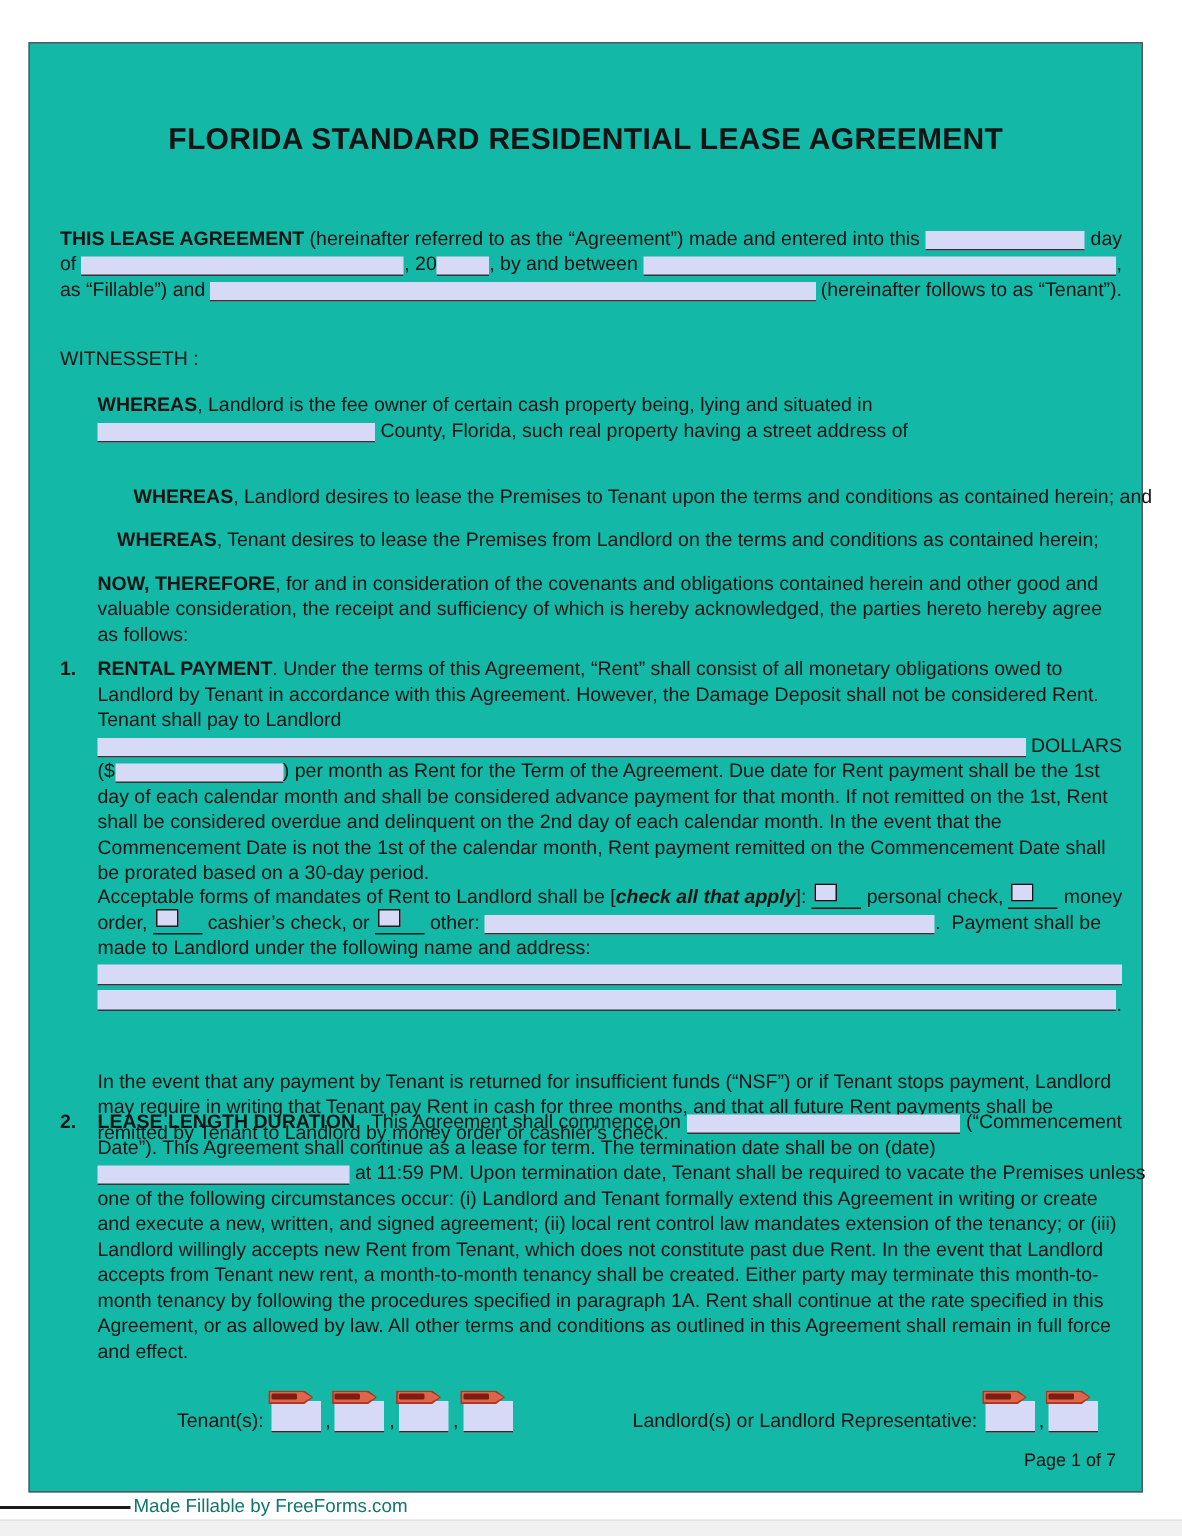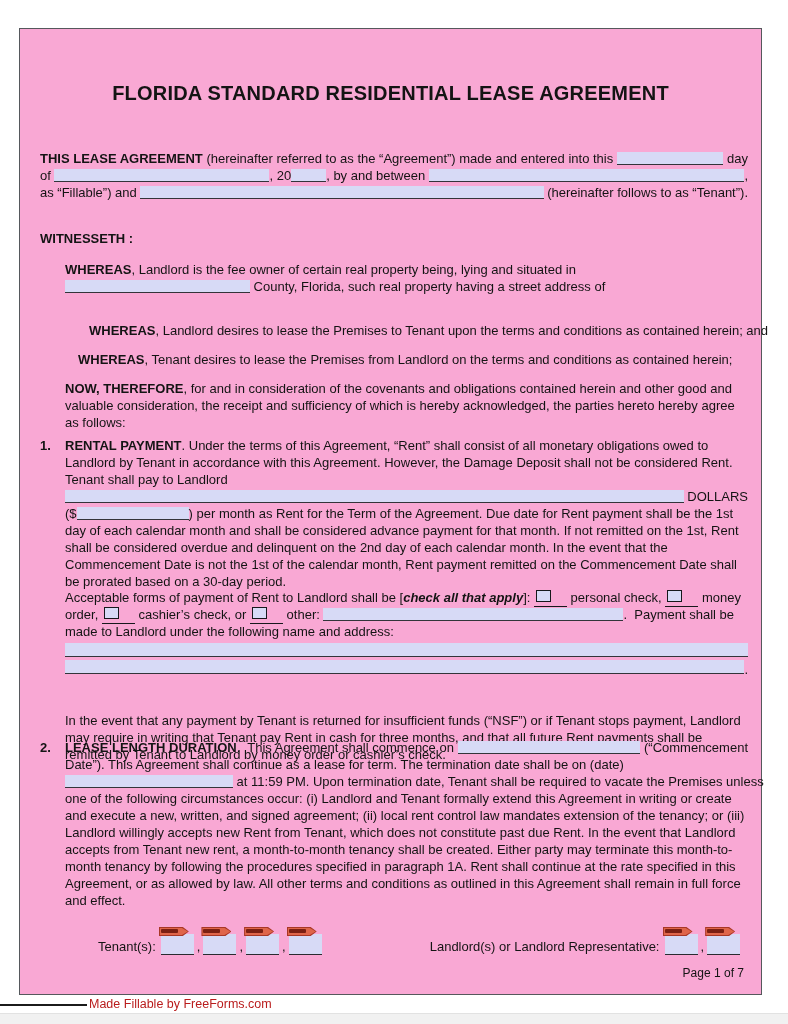--- a/index.html
+++ b/index.html
@@ -1,26 +1,26 @@
 <!DOCTYPE html>
 <html><head>
 <meta charset="utf-8">
 <style>
   * { margin:0; padding:0; box-sizing:border-box; }
   html,body { width:788px; height:1024px; background:#ffffff; overflow:hidden;
     font-family:"Liberation Sans","DejaVu Sans",sans-serif; color:#141414; }
   body { position:relative; }
 
   .page { position:absolute; left:19px; top:28px; width:743px; height:967px;
-    background:#f9a8d4; border:1px solid #55585c; }
+    background:#14b8a6; border:1px solid #55585c; }
 
   .block { position:absolute; font-size:13px; line-height:17px; }
   .title { font-size:20px; font-weight:bold; letter-spacing:.2px; text-align:center; width:100%; }
 
-  .line { display:flex; align-items:center; white-space:pre; height:17px; }
+  .line { display:flex; align-items:flex-end; white-space:pre; height:17px; }
   .line > * { flex:0 0 auto; }
   .wrap { white-space:normal; }
 
   b { font-weight:bold; }
   .bi { font-weight:bold; font-style:italic; }
 
   .blank { display:inline-block; height:13px; background:#d7daf6;
     border-bottom:1.5px solid #33343a; }
   .blank.fill { flex:1 1 auto; min-width:20px; }
 
@@ -43,21 +43,21 @@
   .flag { position:absolute; left:-2px; top:-7px; width:30px; height:9px;
     background:#a83726; clip-path:polygon(0 0,80% 0,100% 50%,80% 100%,0 100%); }
   .flag-in { position:absolute; left:1px; top:1px; width:28px; height:7px;
     background:#df654a; clip-path:polygon(0 0,79% 0,100% 50%,79% 100%,0 100%); }
   .flag-txt { position:absolute; left:2px; top:1.5px; width:17px; height:4px;
     background:#7c1f12; border-radius:1px; }
   .sigcomma { margin:0 1px; flex:0 0 auto; }
 
   .pagenum { position:absolute; right:17px; top:937px; font-size:12px; }
 
-  .credit { position:absolute; left:89px; top:997px; font-size:12.5px; color:#b91c1c; }
+  .credit { position:absolute; left:89px; top:997px; font-size:12.5px; color:#0f766e; }
   .edge-line { position:absolute; left:0; top:1004px; width:87px; height:2px; background:#1b1b1b; }
   .bottom-strip { position:absolute; left:0; bottom:0; width:100%; height:11px;
     background:#f1f1f1; border-top:1px solid #e2e2e2; }
 </style>
 </head>
 <body>
 
 <div class="page">
 
   <div class="block title" style="top:56px; left:0;">FLORIDA STANDARD RESIDENTIAL LEASE AGREEMENT</div>
@@ -67,24 +67,24 @@
       <b>THIS LEASE AGREEMENT</b><span> (hereinafter referred to as the “Agreement”) made and entered into this </span><span class="blank fill"></span><span> day</span>
     </div>
     <div class="line">
       <span>of </span><span class="blank" style="width:215px;"></span><span>, 20</span><span class="blank" style="width:35px;"></span><span>, by and between </span><span class="blank fill"></span><span>,</span>
     </div>
     <div class="line">
       <span>as “Fillable”) and </span><span class="blank fill"></span><span> (hereinafter follows to as “Tenant”).</span>
     </div>
   </div>
 
-  <div class="block" style="left:20px; top:201px; width:708px; font-weight:bold;">WITNESSETH :</div>
+  <div class="block" style="left:20px; top:201px; width:708px; font-weight:normal;">WITNESSETH :</div>
 
   <div class="block" style="left:45px; top:232px; width:683px;">
-    <div class="line"><b>WHEREAS</b><span>, Landlord is the fee owner of certain real property being, lying and situated in</span></div>
+    <div class="line"><b>WHEREAS</b><span>, Landlord is the fee owner of certain cash property being, lying and situated in</span></div>
     <div class="line"><span class="blank" style="width:185px;"></span><span> County, Florida, such real property having a street address of</span></div>
   </div>
 
   <div class="block wrap" style="left:35px; top:293px; width:683px;margin-left:34px;">
     <b>WHEREAS</b><span>, Landlord desires to lease the Premises to Tenant upon the terms and conditions as contained herein; and</span>
   </div>
 
   <div class="block wrap" style="left:45px; top:322px; width:683px;margin-left:13px;">
     <b>WHEREAS</b><span>, Tenant desires to lease the Premises from Landlord on the terms and conditions as contained herein;</span>
   </div>
@@ -100,21 +100,21 @@
         <div class="wrap"><b>RENTAL PAYMENT</b><span>.  Under the terms of this Agreement, “Rent” shall consist of all monetary obligations owed to Landlord by Tenant in accordance with this Agreement.  However, the Damage Deposit shall not be considered Rent.  Tenant shall pay to Landlord</span></div>
         <div class="line"><span class="blank fill"></span><span> DOLLARS</span></div>
         <div class="line"><span>($</span><span class="blank" style="width:112px;"></span><span>) per month as Rent for the Term of the Agreement. Due date for Rent payment shall be the 1st</span></div>
         <div class="wrap">day of each calendar month and shall be considered advance payment for that month.  If not remitted on the 1st, Rent shall be considered overdue and delinquent on the 2nd day of each calendar month.  In the event that the Commencement Date is not the 1st of the calendar month, Rent payment remitted on the Commencement Date shall be prorated based on a 30-day period.</div>
       </div>
     </div>
   </div>
 
   <div class="block" style="left:45px; top:560px; width:683px;">
     <div class="line">
-      <span>Acceptable forms of payment of Rent to Landlord shall be [</span><span class="bi">check all that apply</span><span>]: </span><span class="cbwrap"><span class="cb"></span></span><span> personal check, </span><span class="cbwrap"><span class="cb"></span></span><span> money</span>
+      <span>Acceptable forms of mandates of Rent to Landlord shall be [</span><span class="bi">check all that apply</span><span>]: </span><span class="cbwrap"><span class="cb"></span></span><span> personal check, </span><span class="cbwrap"><span class="cb"></span></span><span> money</span>
     </div>
     <div class="line">
       <span>order, </span><span class="cbwrap"><span class="cb"></span></span><span> cashier’s check, or </span><span class="cbwrap"><span class="cb"></span></span><span> other: </span><span class="blank" style="width:300px;"></span><span>.  Payment shall be</span>
     </div>
     <div class="line"><span>made to Landlord under the following name and address:</span></div>
     <div class="band bandrow"></div>
     <div class="bandline" style="margin-top:3px;">
       <div class="band"></div>
         <span>.</span>
     </div>
@@ -127,21 +127,21 @@
       <span class="num">2.</span>
       <div class="numbody">
         <div class="line"><b>LEASE LENGTH DURATION</b><span>.  This Agreement shall commence on </span><span class="blank fill"></span><span> (“Commencement</span></div>
         <div class="line"><span>Date”). This Agreement shall continue as a lease for term. The termination date shall be on (date)</span></div>
         <div class="line"><span class="blank" style="width:168px;"></span><span> at 11:59 PM. Upon termination date, Tenant shall be required to vacate the Premises unless</span></div>
         <div class="wrap">one of the following circumstances occur: (i) Landlord and Tenant formally extend this Agreement in writing or create and execute a new, written, and signed agreement; (ii) local rent control law mandates extension of the tenancy; or (iii) Landlord willingly accepts new Rent from Tenant, which does not constitute past due Rent.  In the event that Landlord accepts from Tenant new rent, a month-to-month tenancy shall be created.  Either party may terminate this month-to-month tenancy by following the procedures specified in paragraph 1A. Rent shall continue at the rate specified in this Agreement, or as allowed by law. All other terms and conditions as outlined in this Agreement shall remain in full force and effect.</div>
       </div>
     </div>
   </div>
 
-  <div class="block sigrow" style="left:78px; top:898px; width:650px; height:28px;">
+  <div class="block sigrow" style="left:98px; top:898px; width:650px; height:28px;">
     <span style="margin-right:3px;">Tenant(s):</span>
     <span class="sigfield">
         <span class="flag">
           <span class="flag-in"></span>
           <span class="flag-txt"></span>
         </span>
       </span>
     <span class="sigcomma">,</span>
     <span class="sigfield">
         <span class="flag">
@@ -156,21 +156,21 @@
           <span class="flag-txt"></span>
         </span>
       </span>
     <span class="sigcomma">,</span>
     <span class="sigfield">
         <span class="flag">
           <span class="flag-in"></span>
           <span class="flag-txt"></span>
         </span>
       </span>
-    <span style="margin-left:106px; margin-right:3px;">Landlord(s) or Landlord Representative:</span>
+    <span style="margin-left:78px; margin-right:3px;">Landlord(s) or Landlord Representative:</span>
     <span class="sigfield">
         <span class="flag">
           <span class="flag-in"></span>
           <span class="flag-txt"></span>
         </span>
       </span>
     <span class="sigcomma">,</span>
     <span class="sigfield">
         <span class="flag">
           <span class="flag-in"></span>

